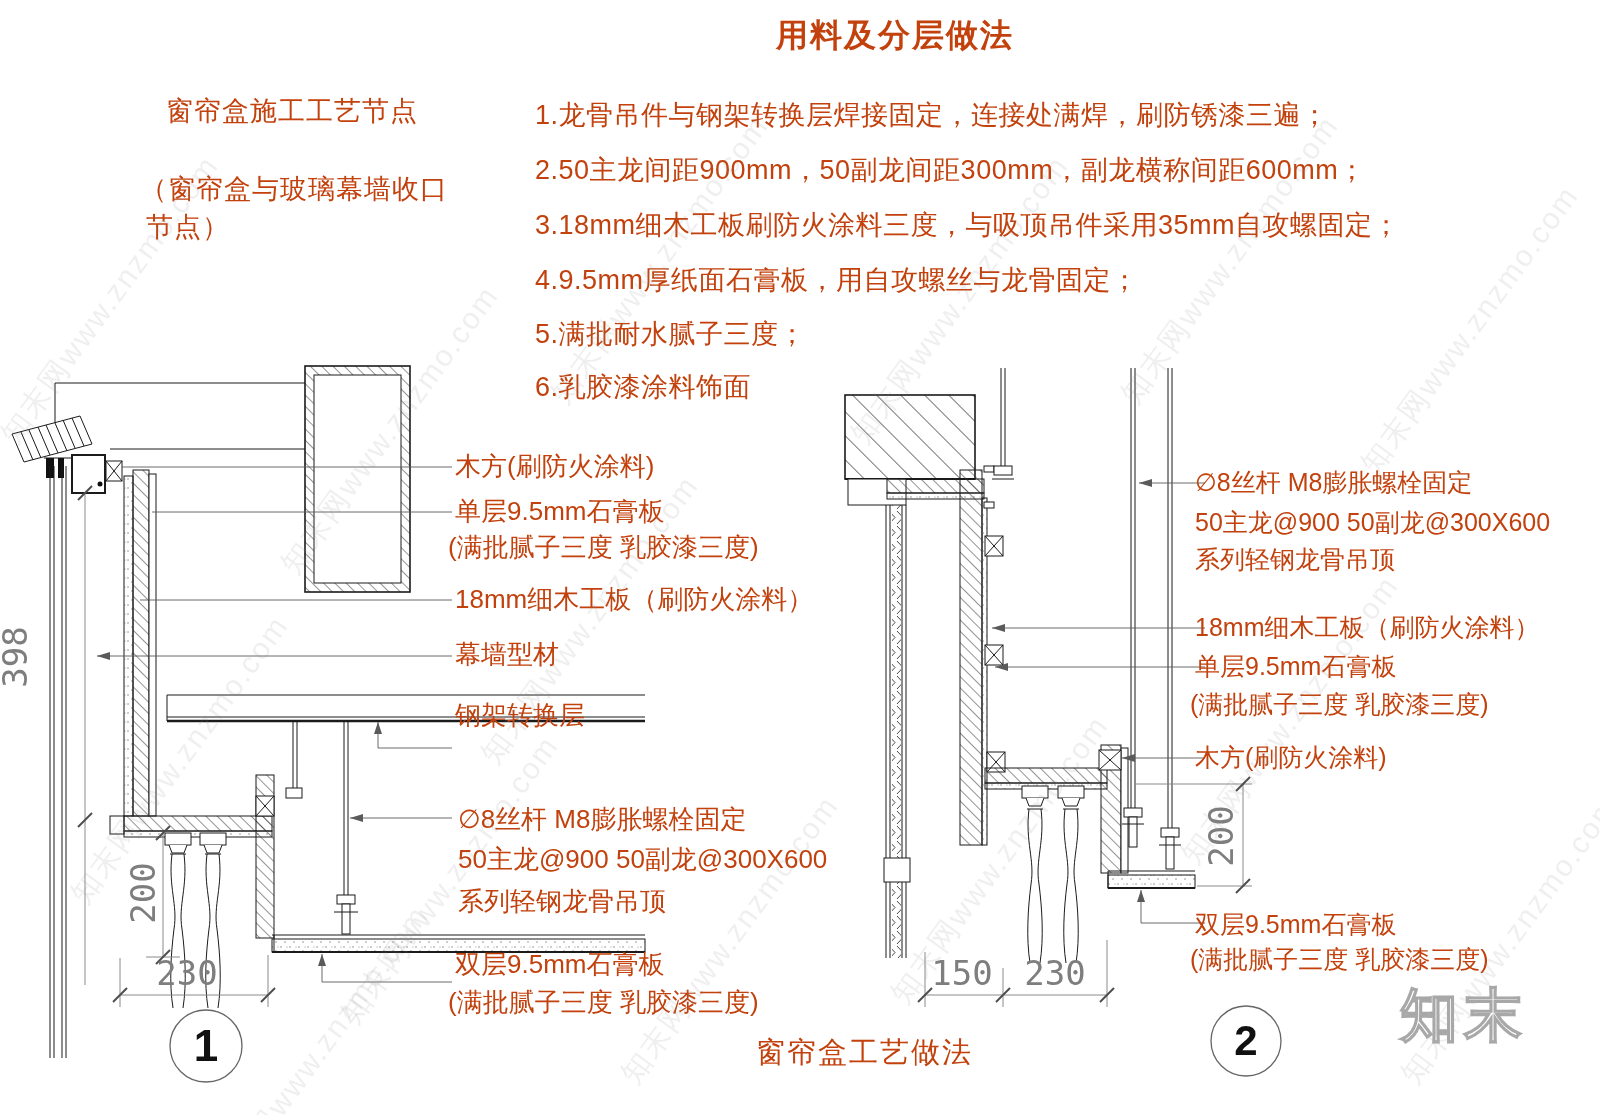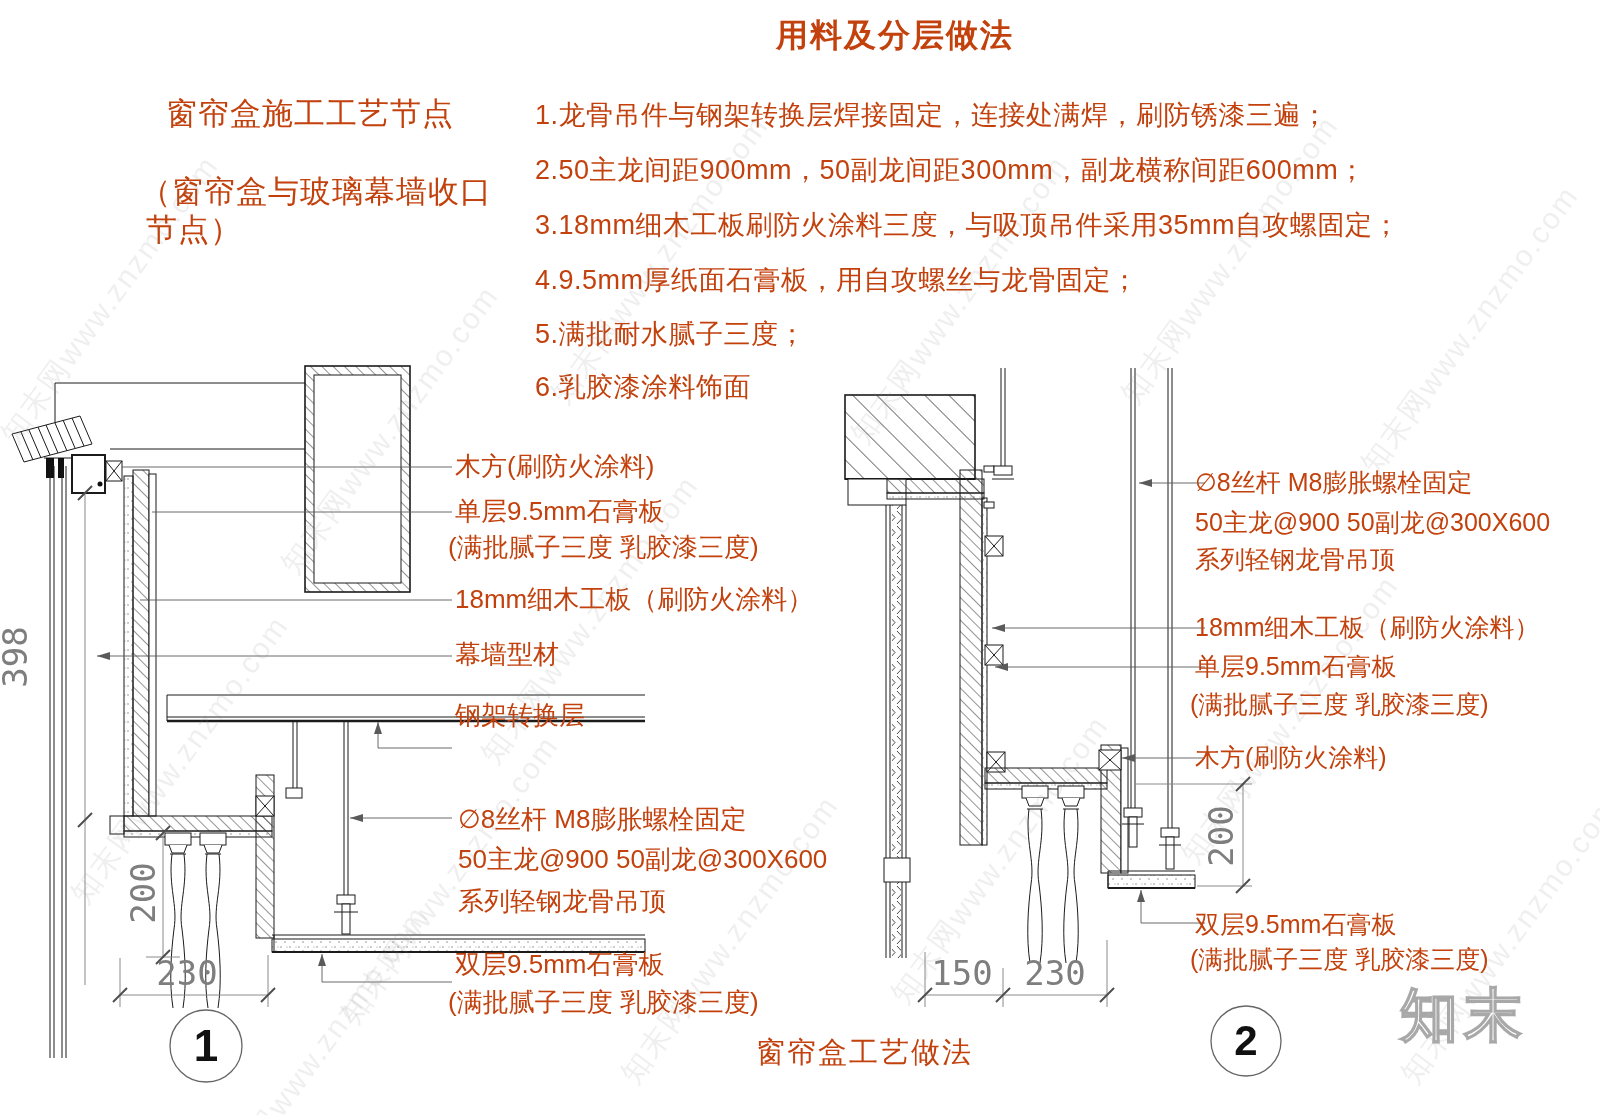--- a/index.html
+++ b/index.html
@@ -3,21 +3,21 @@
 <meta charset="utf-8">
 <style>
   html,body{margin:0;padding:0;background:#fff;}
   #page{position:relative;width:1600px;height:1115px;background:#ffffff;overflow:hidden;
         font-family:"Liberation Sans","DejaVu Sans",sans-serif;}
   svg{position:absolute;left:0;top:0;}
   .t{position:absolute;white-space:nowrap;color:#c2410c;line-height:1.15;}
   .ctr{transform:translate(-50%,-50%);}
   .vdim{transform:translate(-50%,-50%) rotate(-90deg);}
   .title{font-size:32px;font-weight:bold;letter-spacing:2px;}
-  .hdr{font-size:31px;letter-spacing:1px;}
+  .hdr{font-size:27px;letter-spacing:1px;}
   .note{left:535px;font-size:27px;letter-spacing:0.5px;}
   .lbl{font-size:26px;}
   .lbl2{font-size:25px;}
   .cap{font-size:29px;letter-spacing:2px;}
   .dim{font-family:"DejaVu Sans Mono","Liberation Mono",monospace;color:#7e7e7e;font-size:34px;}
   .cnum{font-weight:bold;color:#111;}
   .wm{position:absolute;color:#8a8a8a;opacity:0.13;font-size:30px;letter-spacing:2px;
       transform:translate(-50%,-50%) rotate(-54deg);white-space:nowrap;pointer-events:none;}
   .logo{font-size:58px;font-weight:bold;color:#fff;-webkit-text-stroke:1.3px #a8a8a8;letter-spacing:6px;}
   .idtxt{font-size:31px;font-weight:bold;color:#fff;-webkit-text-stroke:1px #b5b5b5;letter-spacing:1px;}

